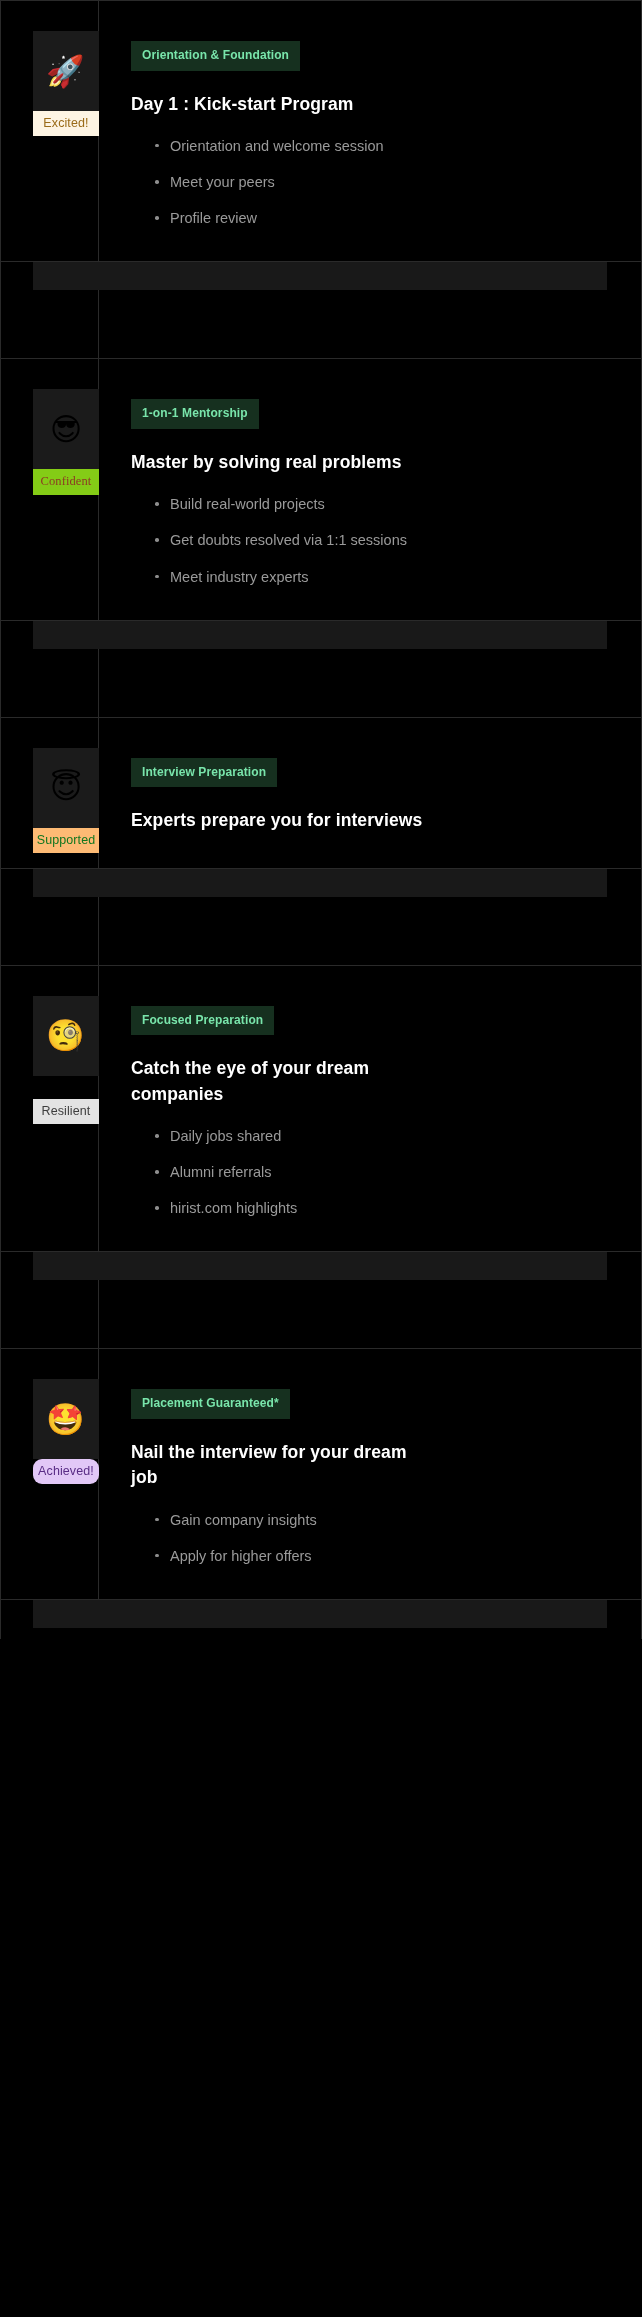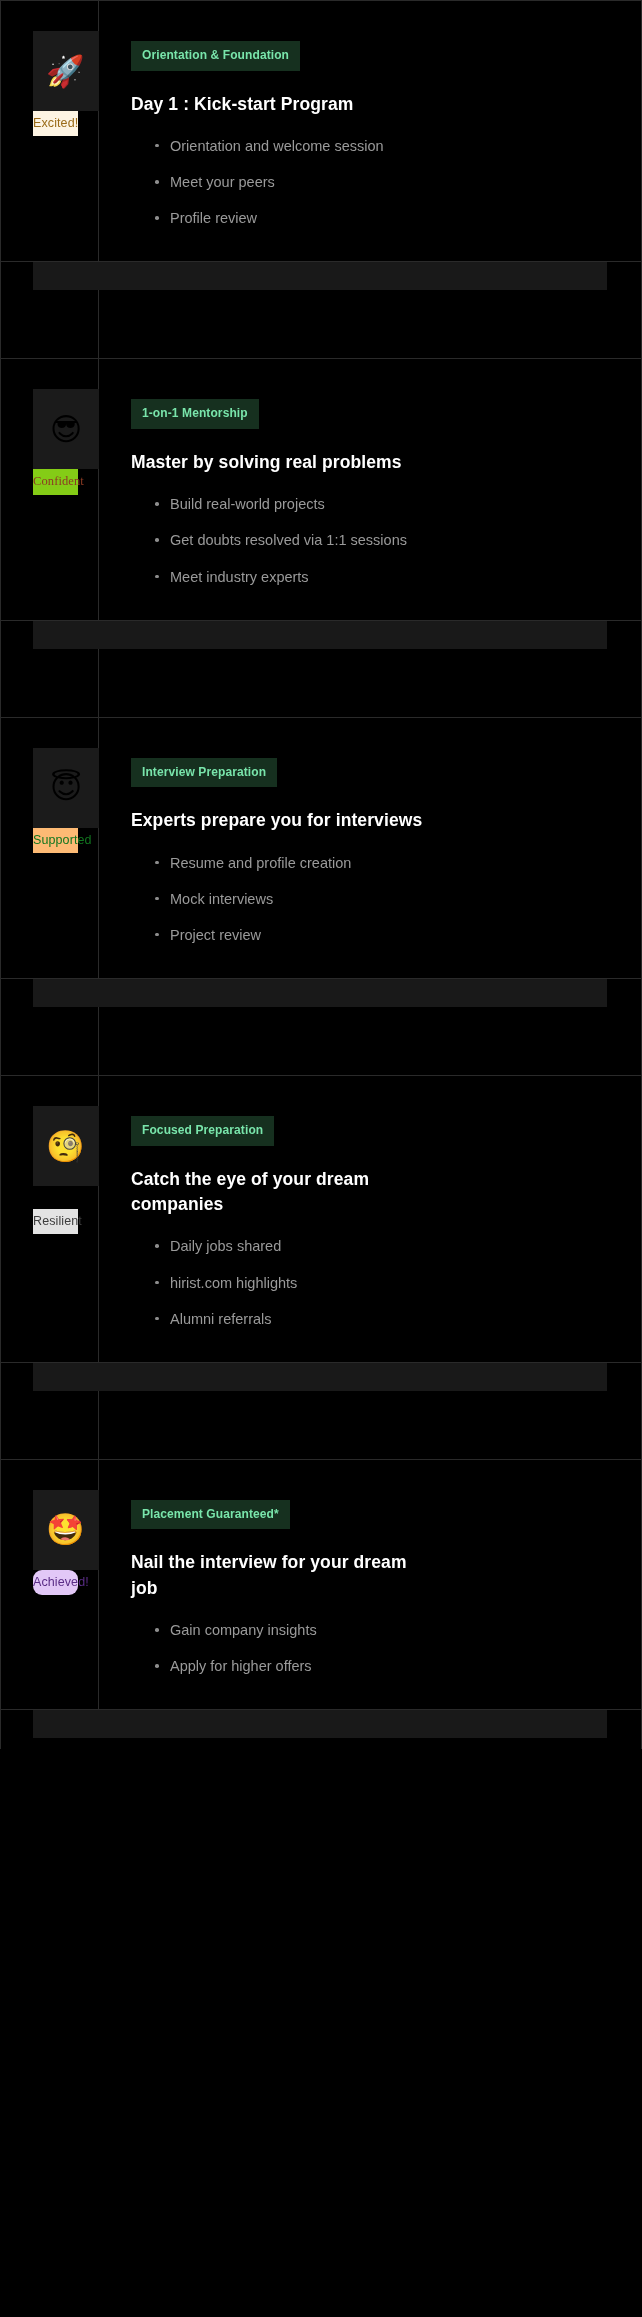--- a/index.html
+++ b/index.html
@@ -45,21 +45,21 @@
     width:66px;
     height:80px;
     background:#1b1b1b;
     display:flex;
     align-items:center;
     justify-content:center;
     font-size:31px;
     line-height:1;
   }
   .mood-badge{
-    width:45px;
+    width:66px;
     box-sizing:border-box;
     text-align:center;
     font-size:12.5px;
     padding:5px 0 6px 0;
     letter-spacing:.1px;
     white-space:nowrap;
   }
   .step-right{
     flex:1 1 auto;
     box-sizing:border-box;
@@ -192,41 +192,37 @@
       <div class="progress-bar"></div>
       <div class="v-line"></div>
     </div>
     <div class="step">
       <div class="step-left">
         <div class="emoji-wrap">
           <div class="emoji-box">😇</div>
           <div class="mood-badge" style="background: #fdba74; color: rgb(17, 118, 31);">Supported</div>
         </div>
       </div>
-      <div class="step-right"><div class="tag-chip">Interview Preparation</div><div class="step-title">Experts prepare you for interviews</div><ul class="bullets">
-          <li>Resume and profile creation</li>
-          <li>Mock interviews</li>
-          <li>Project review</li>
-        </ul></div>
+      <div class="step-right"><div class="tag-chip">Interview Preparation</div><div class="step-title">Experts prepare you for interviews</div></div>
     </div>
     <div class="connector">
       <div class="progress-bar"></div>
       <div class="v-line"></div>
     </div>
     <div class="step">
       <div class="step-left">
         <div class="emoji-wrap">
           <div class="emoji-box">🧐</div>
           <div class="mood-badge" style="background: rgb(227, 227, 227); color: rgb(62, 62, 62); margin-top: 23px;">Resilient</div>
         </div>
       </div>
       <div class="step-right"><div class="tag-chip">Focused Preparation</div><div class="step-title">Catch the eye of your dream companies</div><ul class="bullets">
           <li>Daily jobs shared</li>
+          <li>Alumni referrals</li>
           <li>hirist.com highlights</li>
-          <li>Alumni referrals</li>
         </ul></div>
     </div>
     <div class="connector">
       <div class="progress-bar"></div>
       <div class="v-line"></div>
     </div>
     <div class="step">
       <div class="step-left">
         <div class="emoji-wrap">
           <div class="emoji-box">🤩</div>

